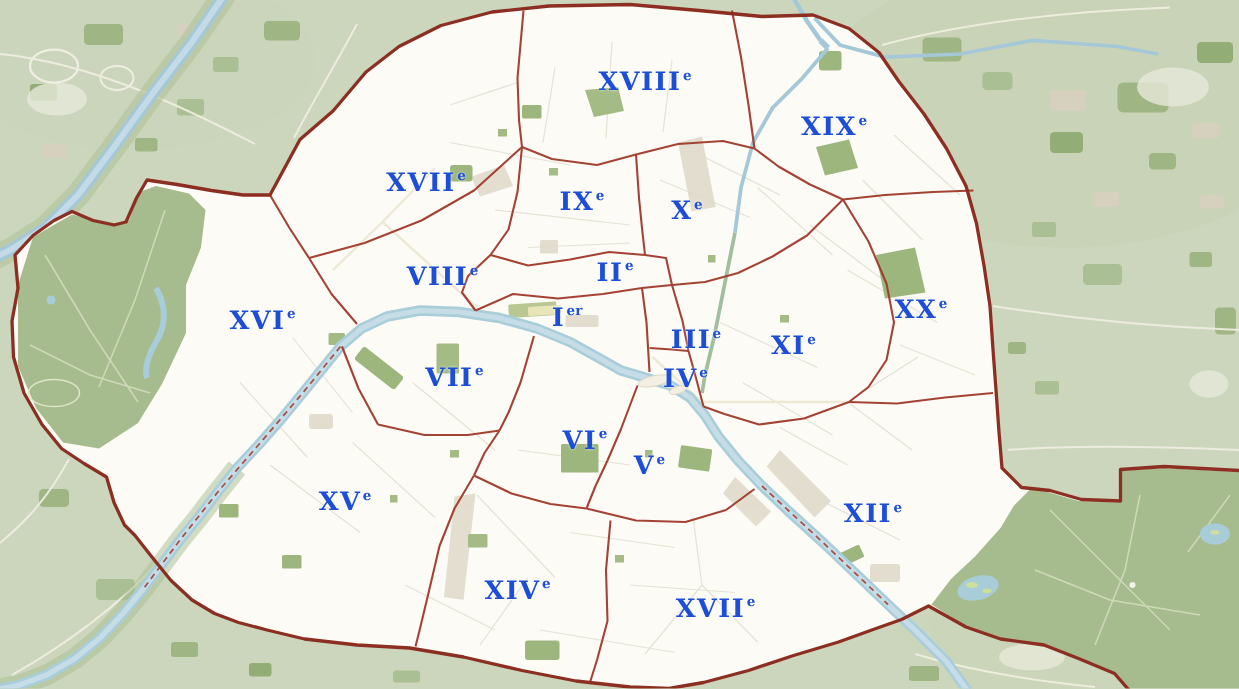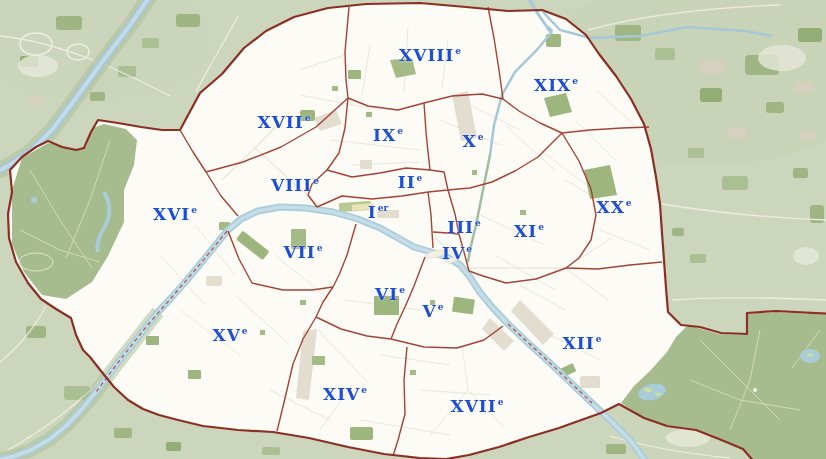--- a/index.html
+++ b/index.html
@@ -224,21 +224,21 @@
 <div id="labels">
       <div class="arr-label" style="left: 378px; top: 213px;"><span class="num">I</span><span class="suf">er</span></div>
       <div class="arr-label" style="left: 410px; top: 183px;"><span class="num">II</span><span class="suf">e</span></div>
       <div class="arr-label" style="left: 464px; top: 228px;"><span class="num">III</span><span class="suf">e</span></div>
       <div class="arr-label" style="left: 457px; top: 254px;"><span class="num">IV</span><span class="suf">e</span></div>
       <div class="arr-label" style="left: 433px; top: 312px;"><span class="num">V</span><span class="suf">e</span></div>
       <div class="arr-label" style="left: 390px; top: 295px;"><span class="num">VI</span><span class="suf">e</span></div>
       <div class="arr-label" style="left: 303px; top: 253px;"><span class="num">VII</span><span class="suf">e</span></div>
       <div class="arr-label" style="left: 295px; top: 161px; margin-top: 25px;"><span class="num">VIII</span><span class="suf">e</span></div>
       <div class="arr-label" style="left: 388px; top: 136px;"><span class="num">IX</span><span class="suf">e</span></div>
-      <div class="arr-label" style="left: 473px; top: 142px;"><span class="num">X</span><span class="suf">e</span></div>
+      <div class="arr-label" style="left: 458px; top: 142px;"><span class="num">X</span><span class="suf">e</span></div>
       <div class="arr-label" style="left: 529px; top: 232px;"><span class="num">XI</span><span class="suf">e</span></div>
       <div class="arr-label" style="left: 582px; top: 344px;"><span class="num">XII</span><span class="suf">e</span></div>
       <div class="arr-label" style="left: 477px; top: 407px;"><span class="num">XVII</span><span class="suf">e</span></div>
       <div class="arr-label" style="left: 345px; top: 395px;"><span class="num">XIV</span><span class="suf">e</span></div>
       <div class="arr-label" style="left: 230px; top: 336px;"><span class="num">XV</span><span class="suf">e</span></div>
       <div class="arr-label" style="left: 175px; top: 215px; text-align: right;"><span class="num">XVI</span><span class="suf">e</span></div>
       <div class="arr-label" style="left: 284px; top: 84px; margin-top: 39px;"><span class="num">XVII</span><span class="suf">e</span></div>
       <div class="arr-label" style="left: 430px; top: 56px;"><span class="num">XVIII</span><span class="suf">e</span></div>
       <div class="arr-label" style="left: 556px; top: 86px;"><span class="num">XIX</span><span class="suf">e</span></div>
       <div class="arr-label" style="left: 614px; top: 208px;"><span class="num">XX</span><span class="suf">e</span></div>

